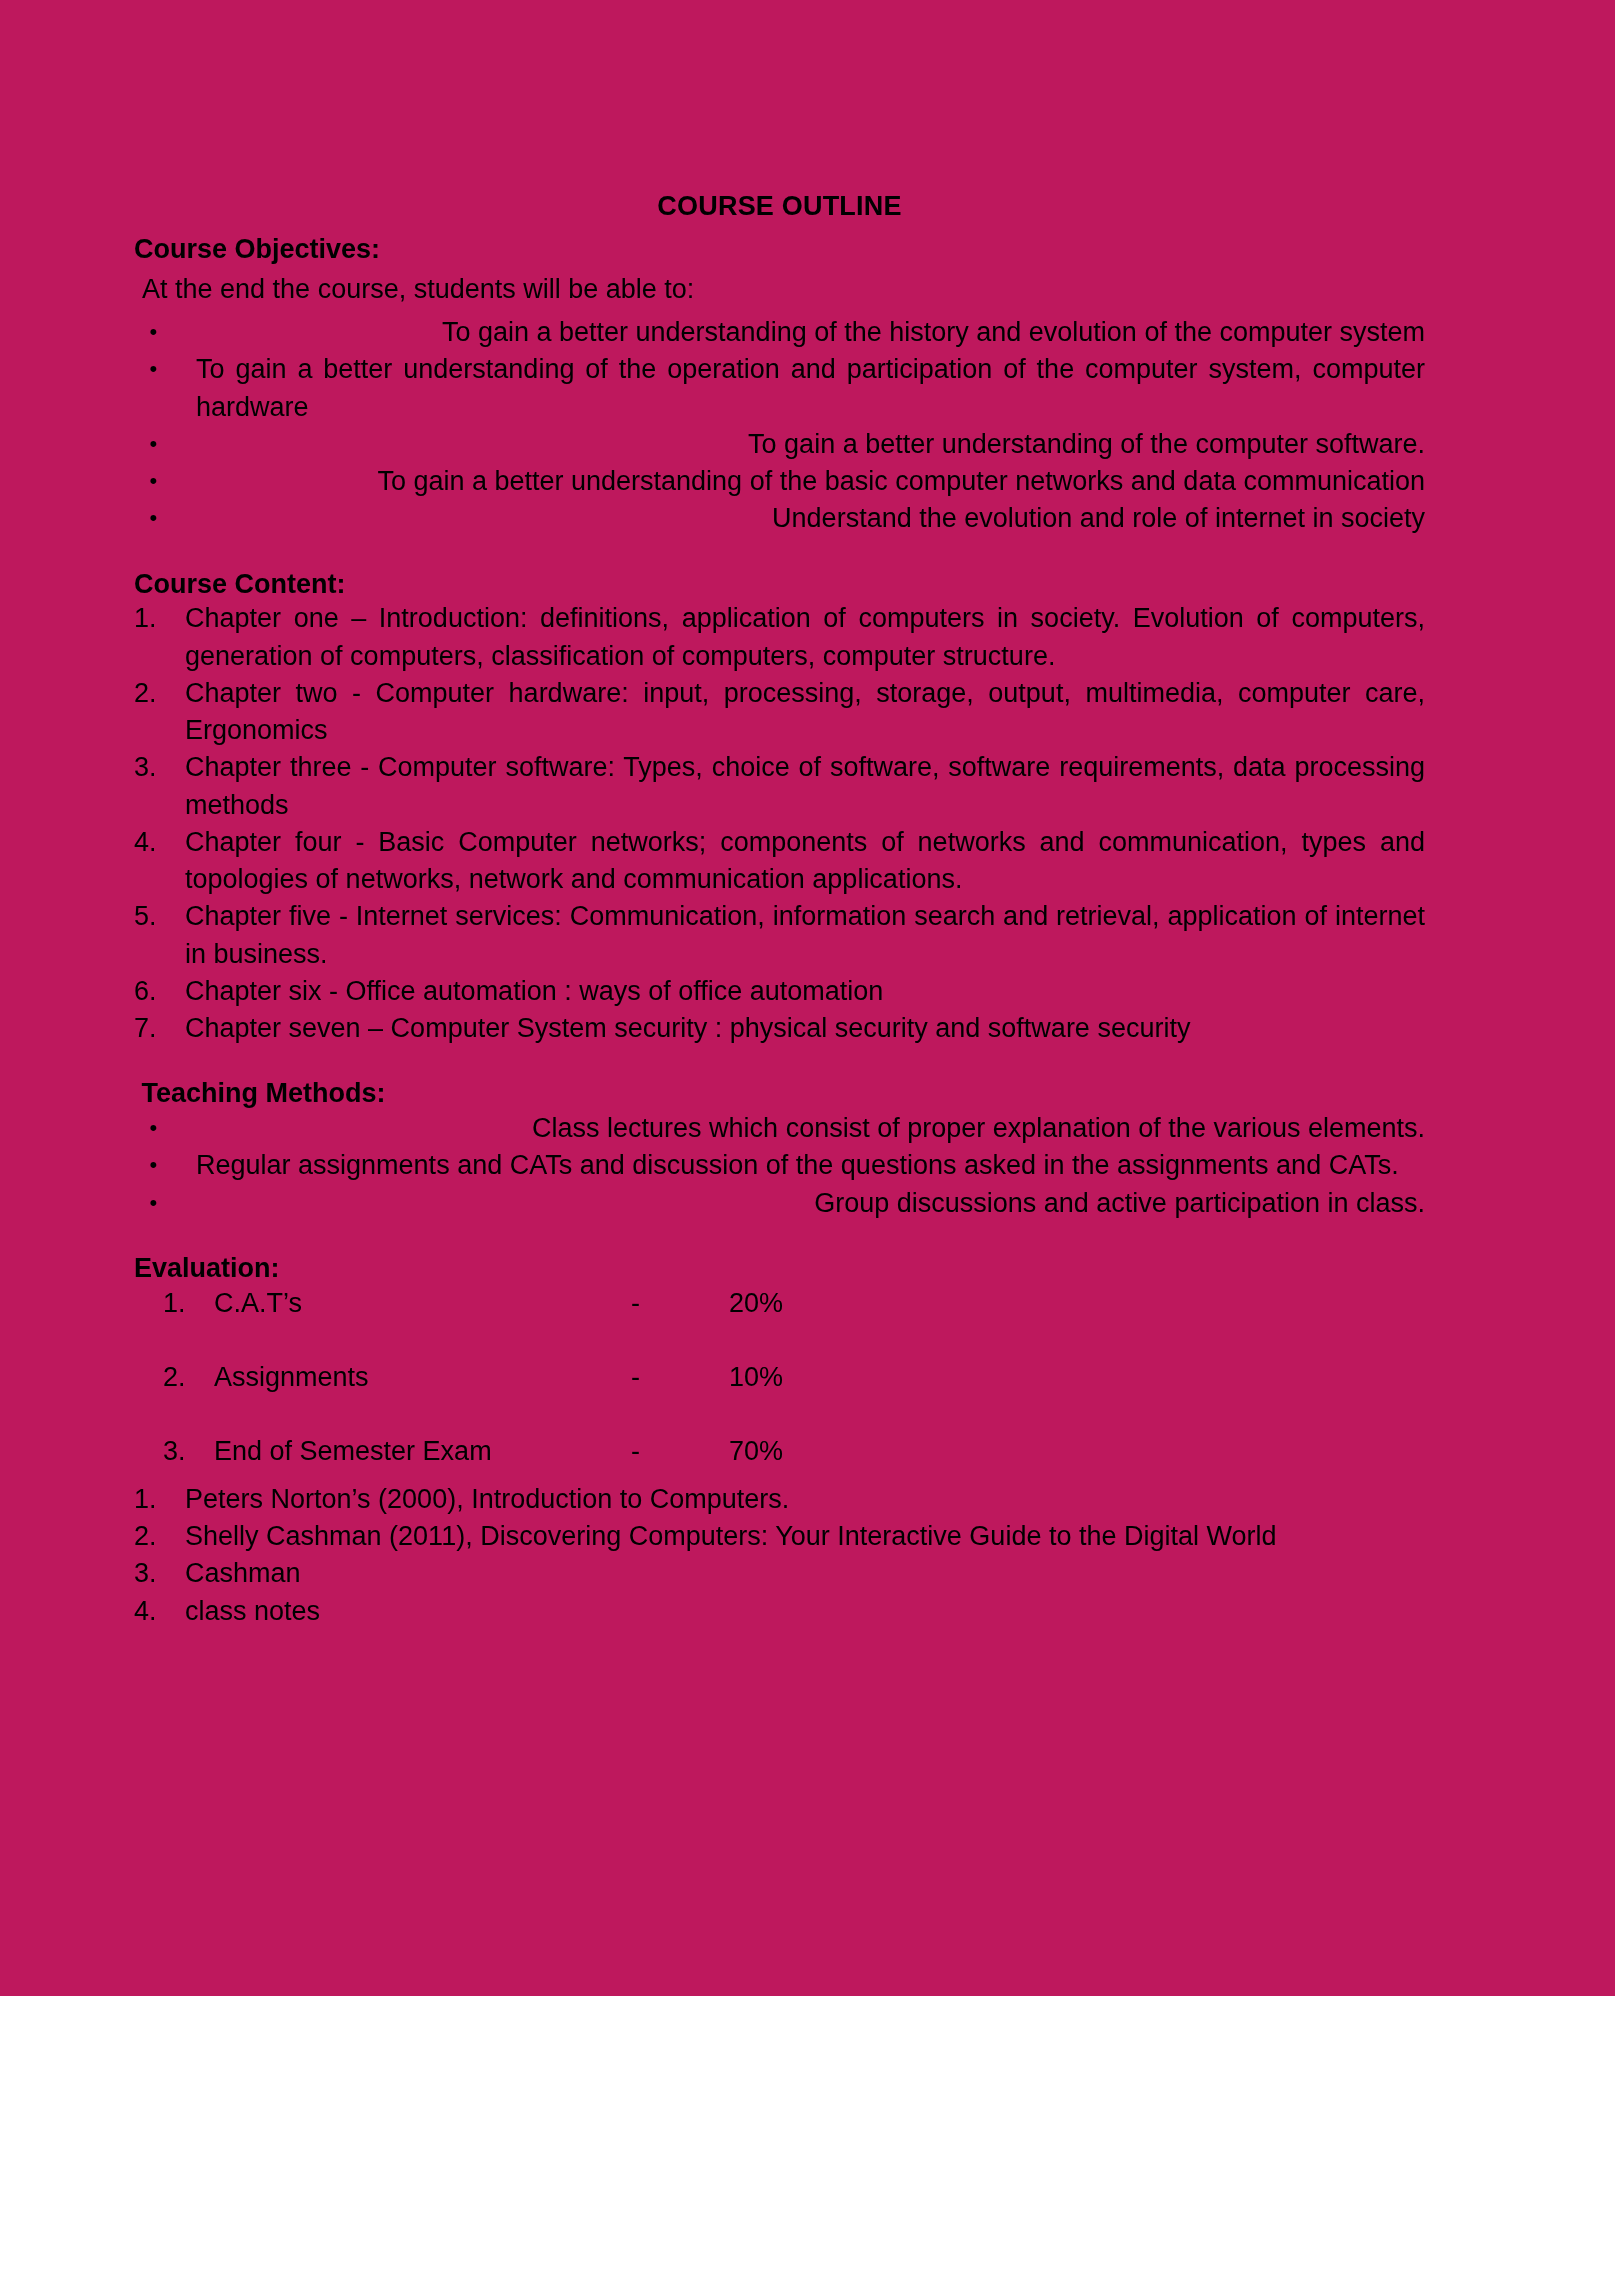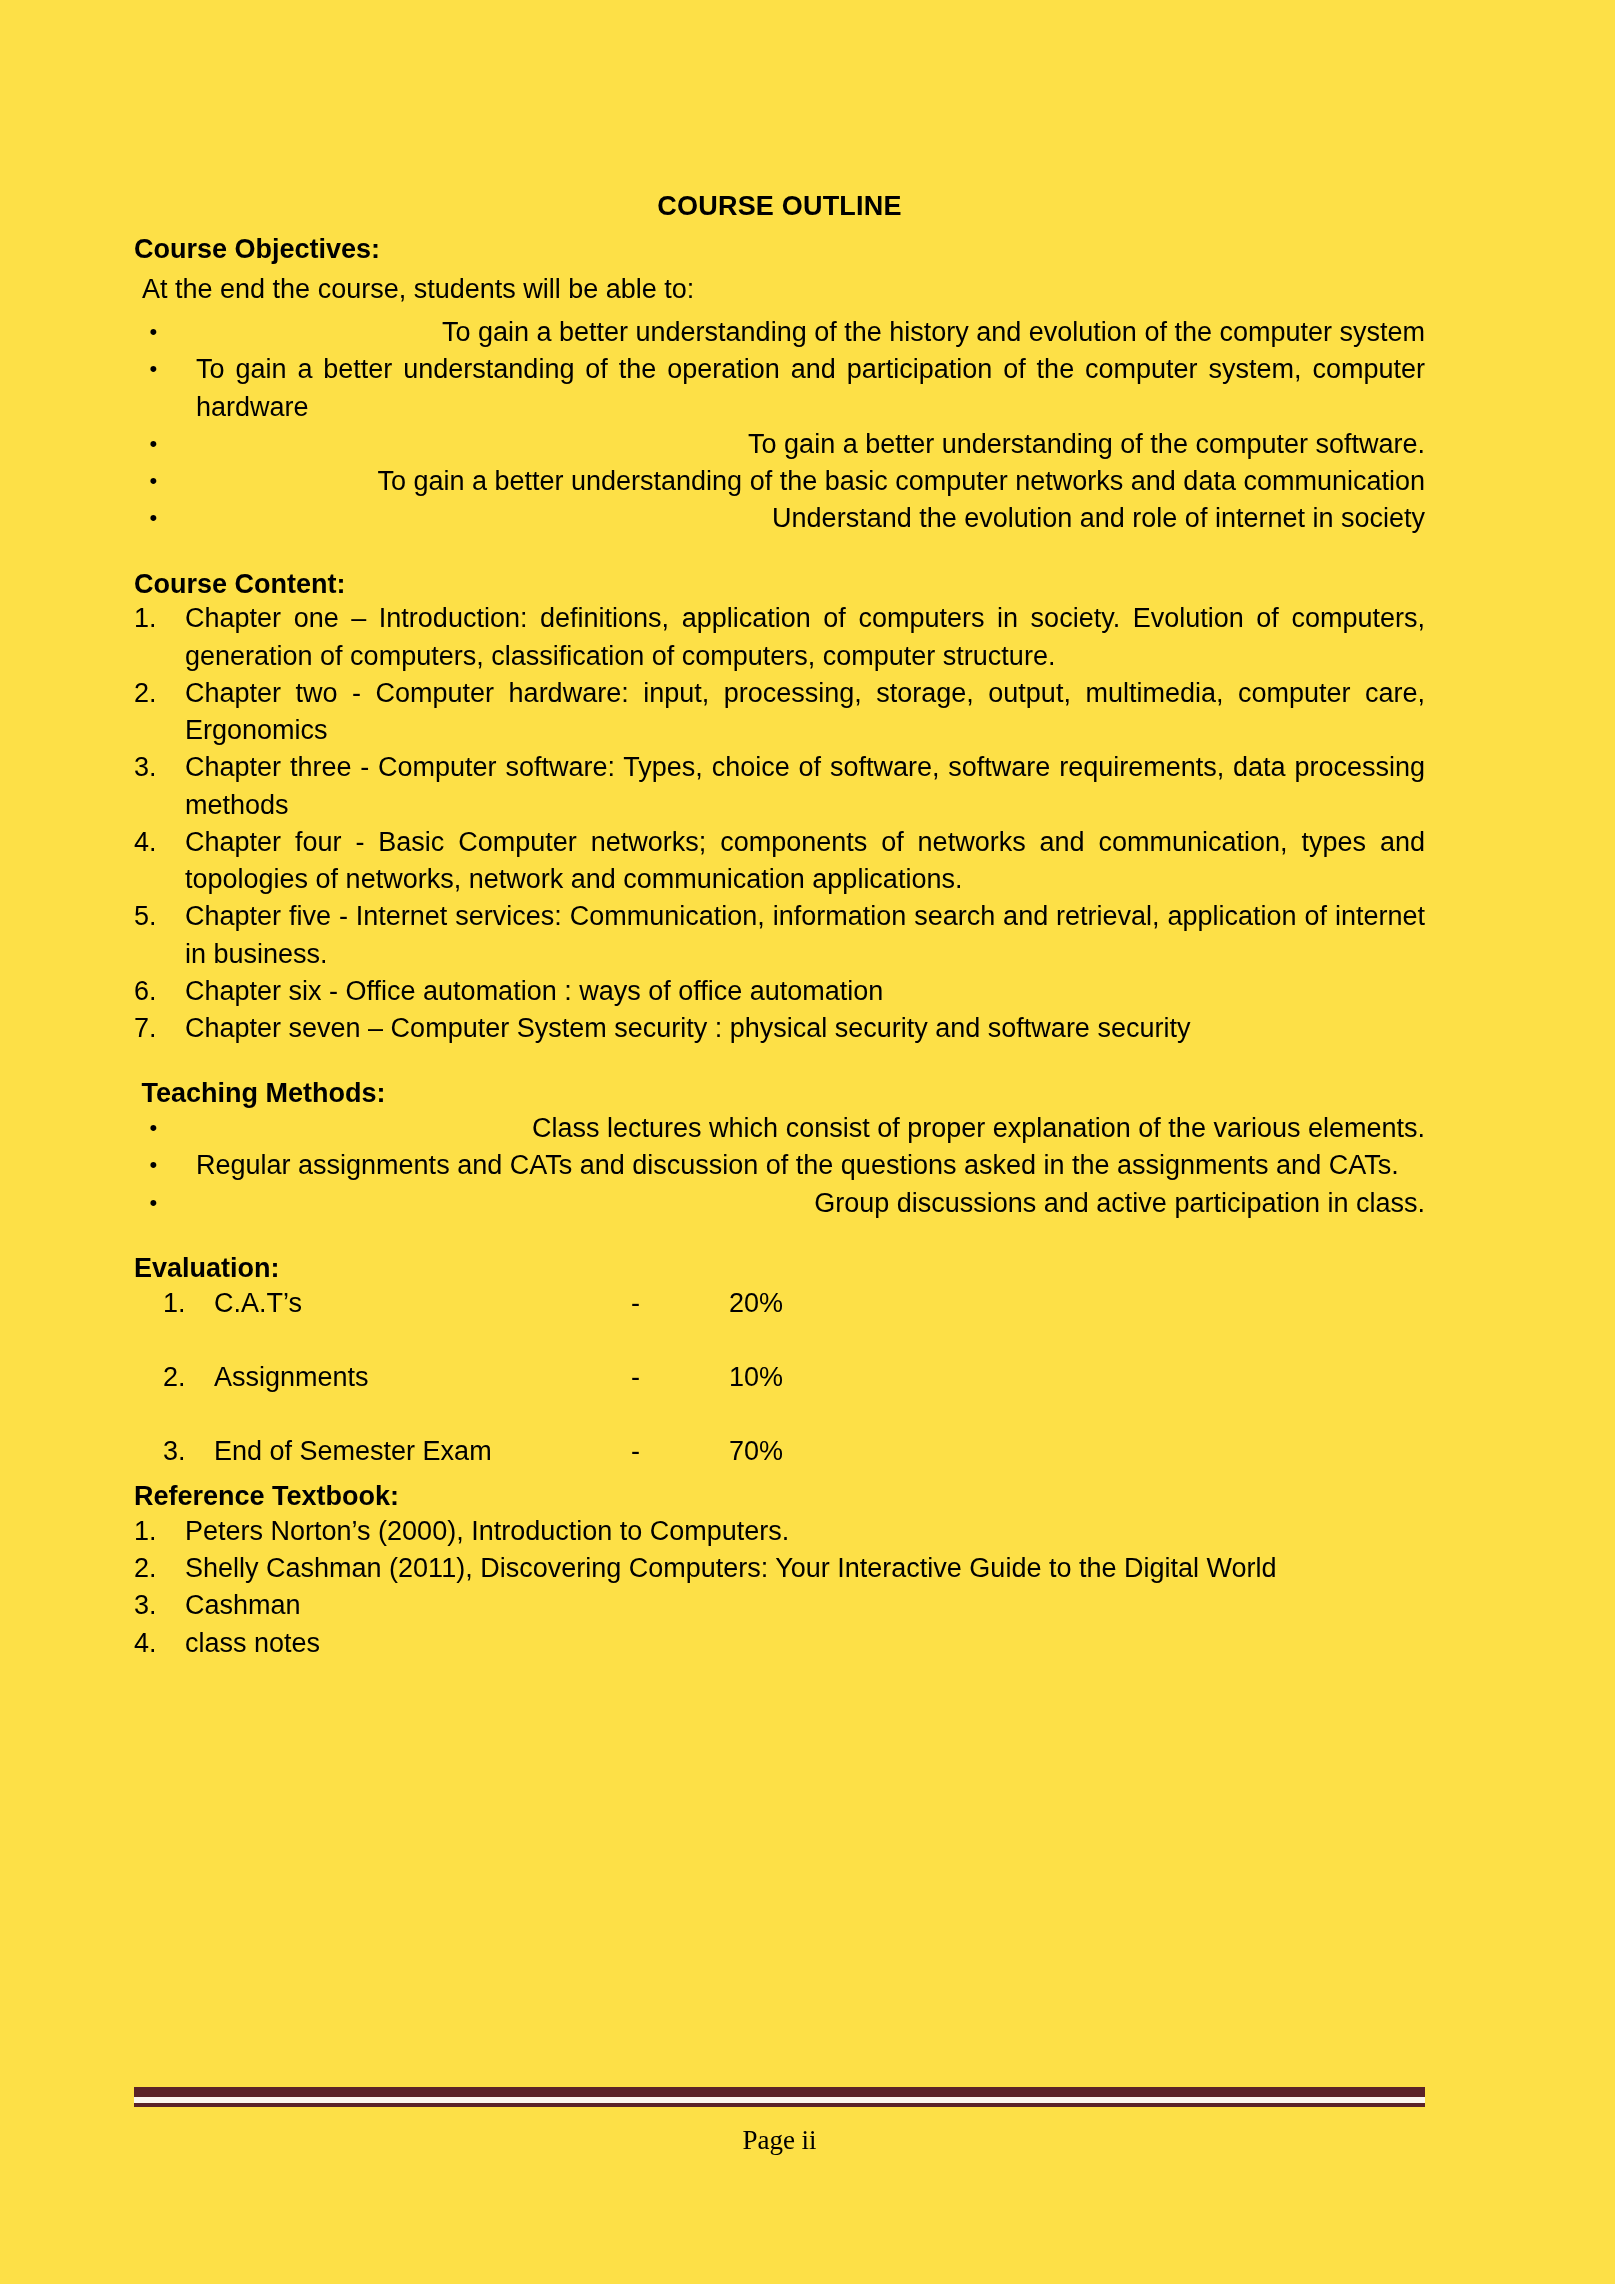--- a/index.html
+++ b/index.html
@@ -4,22 +4,22 @@
 <style>
   html, body {
     margin: 0;
     padding: 0;
     background: #ffffff;
   }
 
   #page {
     position: relative;
     width: 1616px;
-    height: 2284px;
-    background: #fde047;
+    height: 1996px;
+    background: #be185d;
     font-family: "Liberation Sans", sans-serif;
     color: #000000;
     overflow: hidden;
   }
 
   
   #content {
     position: absolute;
     left: 134px;
     top: 193px;
@@ -290,21 +290,20 @@
         <td class="eval-num">3.</td>
         <td class="eval-label">End of Semester Exam</td>
         <td class="eval-dash">-</td>
         <td class="eval-value">70%</td>
       </tr>
     </tbody>
       </table>
 
     <div class="spacer-small"></div>
 
-    <div class="section-heading">Reference Textbook:</div>
 
     <ol class="numbers">
       <li>
         <span class="num-mark">1.</span>
         <span class="li-text">Peters Norton’s (2000), Introduction to Computers.</span>
       </li>
       <li>
         <span class="num-mark">2.</span>
         <span class="li-text">Shelly Cashman (2011), Discovering Computers: Your Interactive Guide to the Digital World</span>
       </li>

